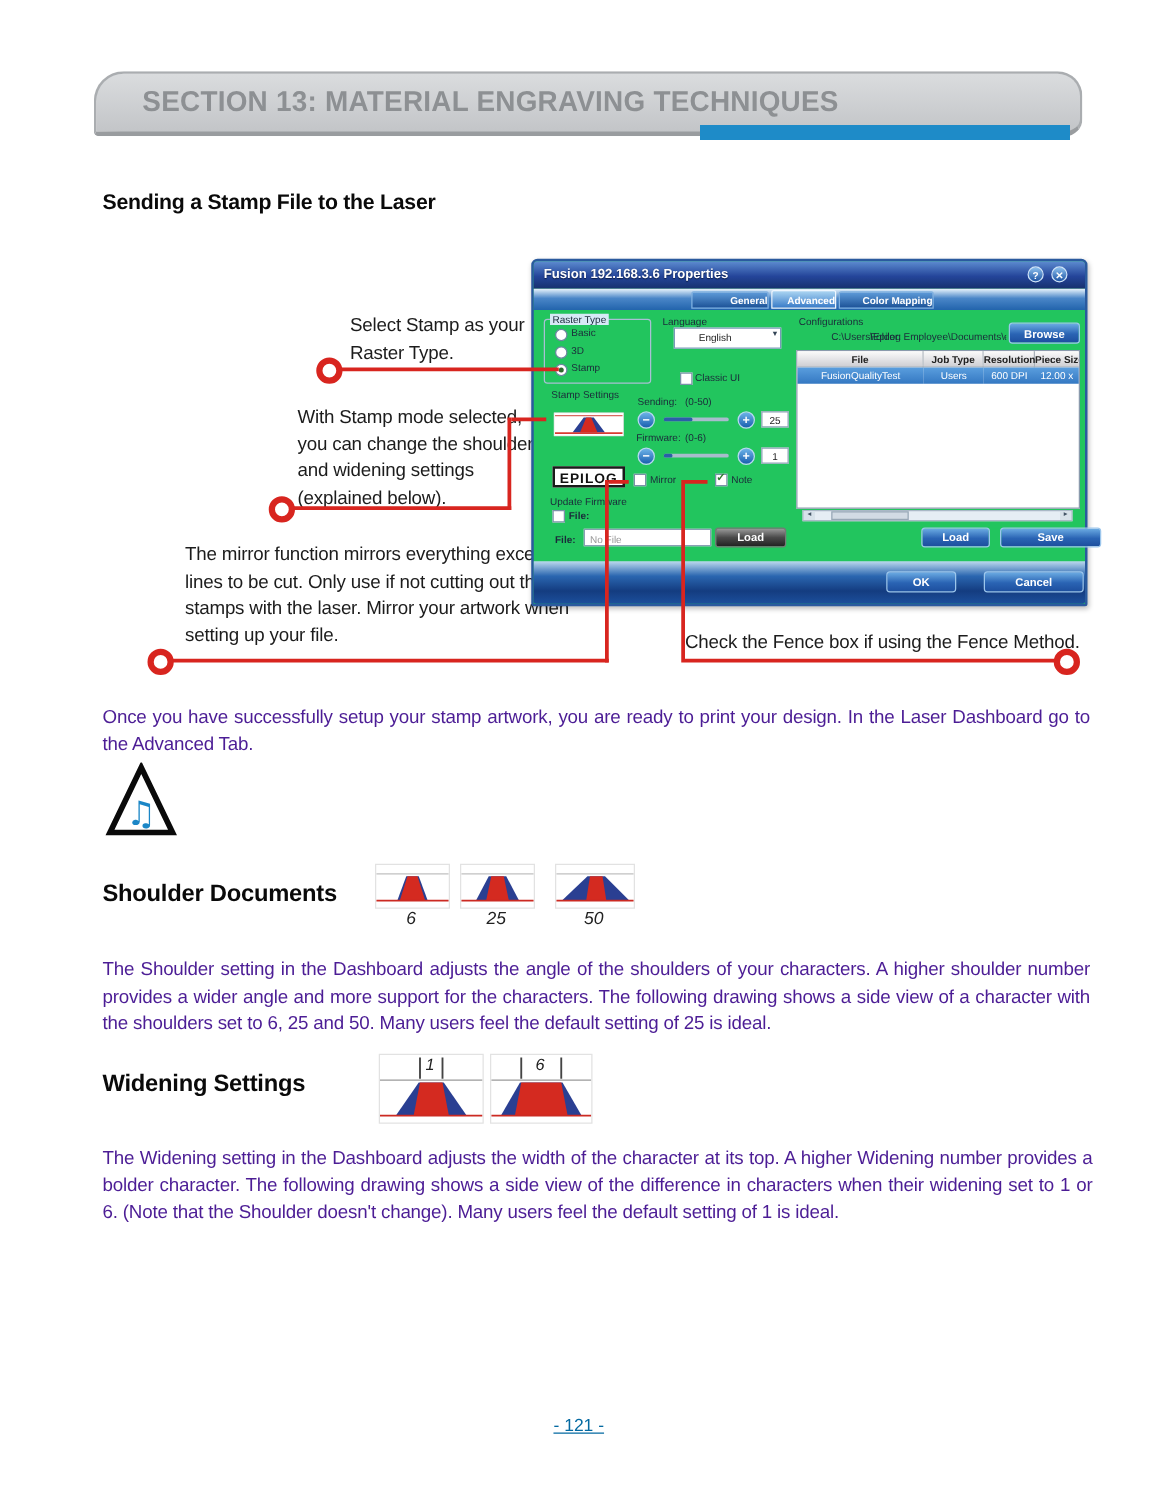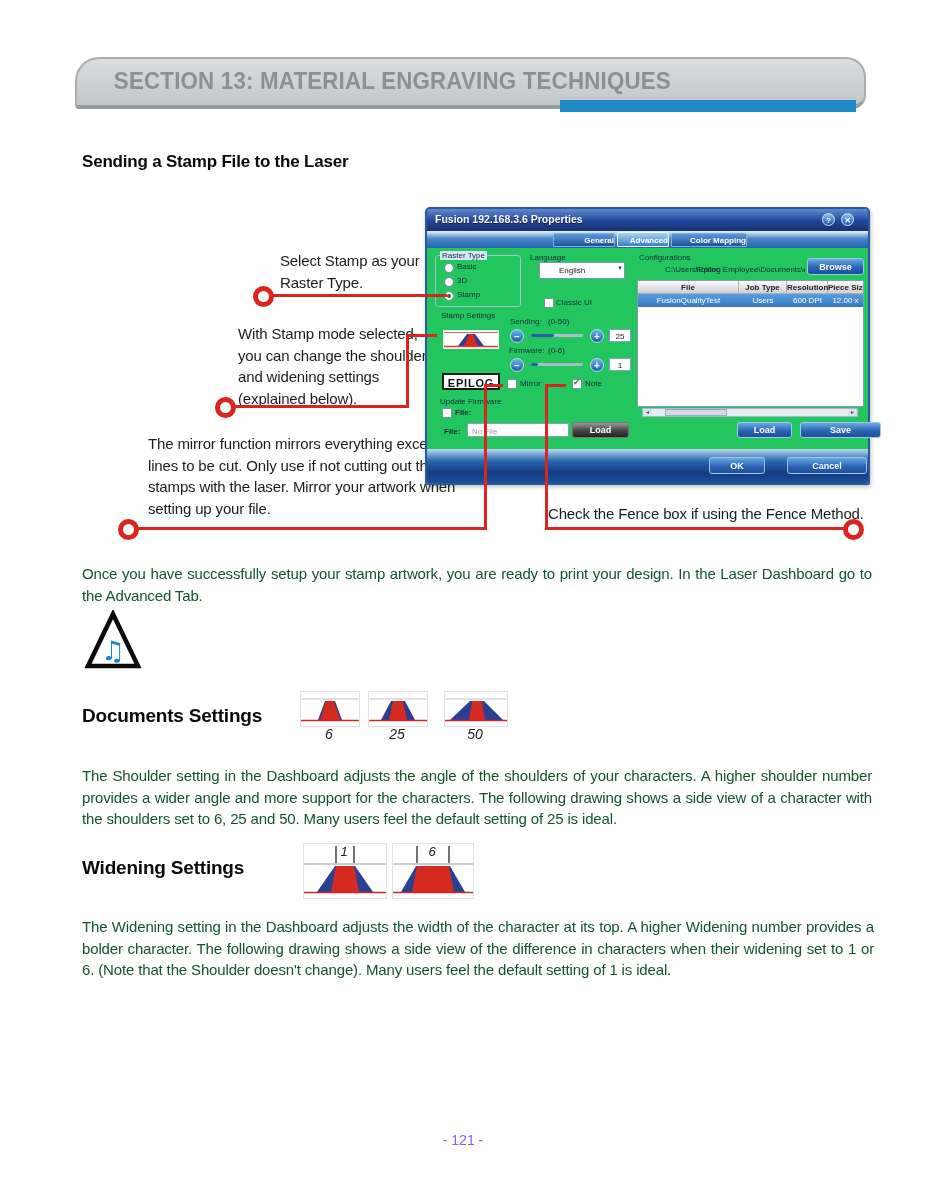--- a/index.html
+++ b/index.html
@@ -10,23 +10,23 @@
   .banner{position:absolute;left:75px;top:57px;width:787px;height:46px;
     background:linear-gradient(180deg,#dadcde,#c3c5c8);
     border:2px solid #aaadb0;border-bottom:4px solid #999c9f;
     border-radius:24px 20px 14px 4px;}
   .banner-text{padding-left:38px;line-height:44px;font-size:23px;font-weight:bold;color:#8d9093;
     transform:scaleX(.97);transform-origin:left;white-space:nowrap;letter-spacing:.2px;}
   .banner-accent{position:absolute;left:560px;top:100px;width:296px;height:12px;background:#1e8bc8;z-index:2;}
 
   .subsection{position:absolute;left:82px;top:152px;margin:0;font-size:17px;font-weight:bold;color:#0a0a0a;letter-spacing:-.2px;}
   .h3{position:absolute;margin:0;font-size:19px;font-weight:bold;color:#0a0a0a;letter-spacing:-.2px;}
-  .para{position:absolute;font-size:15px;line-height:21.5px;color:#14532d;text-align:justify;letter-spacing:-.15px;}
+  .para{position:absolute;font-size:15px;line-height:21.5px;color:#4c1d95;text-align:justify;letter-spacing:-.15px;}
   .annot{position:absolute;font-size:15px;line-height:21.5px;color:#1c1c1c;letter-spacing:-.15px;}
-  .pageno{position:absolute;left:0;top:1132px;width:926px;text-align:center;font-size:14px;color:#8b5cf6;}
+  .pageno{position:absolute;left:0;top:1132px;width:926px;text-align:center;font-size:14px;color:#0369a1;text-decoration:underline;}
 
   
   .rline{position:absolute;background:#d8251f;z-index:6;}
   .rcircle{position:absolute;width:11px;height:11px;border:5px solid #d8251f;border-radius:50%;background:#fff;z-index:7;}
 
   
   .dialog{position:absolute;left:425px;top:207px;width:445px;height:278px;box-sizing:border-box;
     border:2px solid #2a5a9e;border-radius:5px 5px 2px 2px;background:#22c55e;z-index:1;
     box-shadow:1px 2px 4px rgba(0,0,0,.25);font-family:"Liberation Sans",sans-serif;}
   .titlebar{position:absolute;left:0;top:0;width:441px;height:22px;border-radius:3px 3px 0 0;
@@ -209,21 +209,21 @@
   <div class="rline" style="left:548px;top:527px;width:297px;height:3px;"></div>
   <div class="rcircle" style="left:843px;top:519px;"></div>
 
   <p class="para" style="left:82px;top:548px;width:790px;">Once you have successfully setup your stamp artwork, you are ready to print your design. In the Laser Dashboard go to the Advanced Tab.</p>
 
   <svg class="abs" style="left:84px;top:610px;" width="58" height="60">
     <polygon points="29,4 4,56 54,56" fill="#ffffff" stroke="#0a0a0a" stroke-width="4.5" stroke-linejoin="miter"></polygon>
     <text x="29" y="50" text-anchor="middle" font-size="27" fill="#1b86c6">♫</text>
   </svg>
 
-  <h3 class="h3" style="left:82px;top:705px;">Documents Settings</h3>
+  <h3 class="h3" style="left:82px;top:705px;">Shoulder Documents</h3>
   <svg class="profbox abs" style="left:300px;top:691px;" width="58" height="34">
     <line x1="0" y1="7" x2="58" y2="7" stroke="#c0c0c0"></line>
     <polygon points="17,28 24,9 34,9 41,28" fill="#2a3f92"></polygon>
     <polygon points="19,28 25,9 33,9 39,28" fill="#d42a20"></polygon>
     <line x1="0" y1="28.5" x2="58" y2="28.5" stroke="#cc2a22" stroke-width="1.5"></line>
   </svg>
   <span class="proflabel" style="left:300px;top:726px;width:58px;">6</span>
   <svg class="profbox abs" style="left:368px;top:691px;" width="58" height="34">
     <line x1="0" y1="7" x2="58" y2="7" stroke="#c0c0c0"></line>
     <polygon points="12,28 22,9 36,9 46,28" fill="#2a3f92"></polygon>

